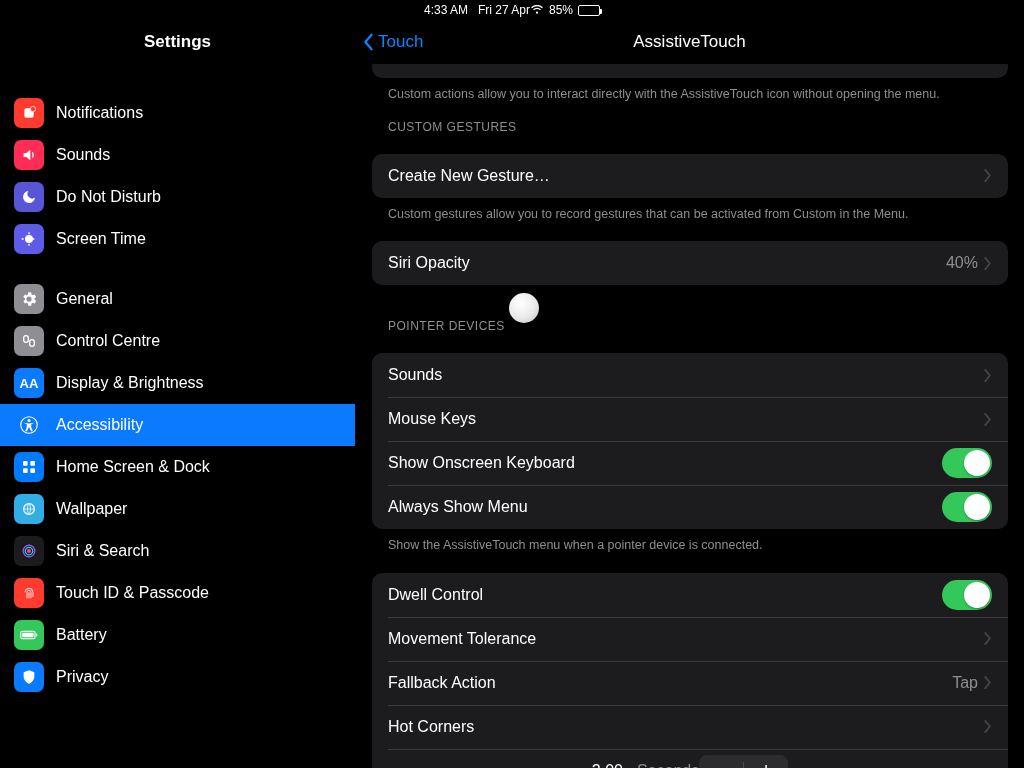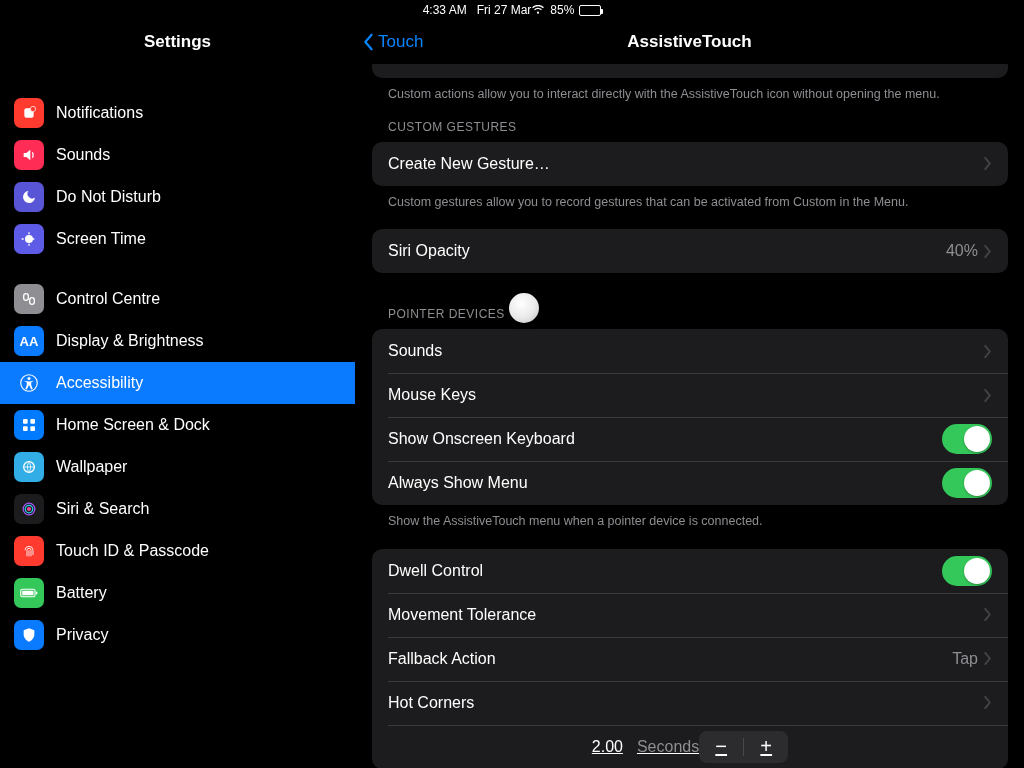--- a/index.html
+++ b/index.html
@@ -31,33 +31,33 @@
 .row-wrap { position: relative; }
 .row-wrap:last-child .divider { display: none; }
 .row.selected { background: #0a7aff; }
 .row .icon { width: 30px; height: 30px; border-radius: 7px; margin-right: 12px; display: flex; align-items: center; justify-content: center; font-size: 15px; color: #fff; flex-shrink: 0; }
 .row .label { font-size: 16px; color: #fff; }
 
 
 .dhdr { display: flex; align-items: center; height: 44px; position: relative; }
 .back { display: flex; align-items: center; color: #0a84ff; font-size: 17px; padding-left: 6px; cursor: pointer; }
 .chev-l { width: 12px; height: 18px; margin-right: 4px; }
-.dtitle { position: absolute; left: 0; right: 1px; text-align: center; font-size: 17px; font-weight: 700; pointer-events: none; }
+.dtitle { position: absolute; left: 0; right: 1px; text-align: center; font-size: 17px; font-weight: 400; pointer-events: none; }
 
 
 .content { padding: 0 16px 20px; }
 .card { background: #1c1c1e; border-radius: 10px; overflow: hidden; }
 .drow { display: flex; align-items: center; justify-content: space-between; min-height: 44px; padding: 0 16px; position: relative; }
 .drow + .drow::before { content: ""; position: absolute; left: 16px; right: 0; top: 0; height: 0.5px; background: #3a3a3c; }
 .drow .dlabel { font-size: 16px; color: #fff; }
 .drow .dval { font-size: 16px; color: #8e8e93; margin-right: 6px; }
 .drow .right { display: flex; align-items: center; }
 .chev-r { width: 8px; height: 13px; opacity: 0.35; }
 
-.section-header { color: #8e8e93; font-size: 12px; letter-spacing: 0.5px; padding: 16px 16px 8px; text-transform: uppercase; }
+.section-header { color: #8e8e93; font-size: 12px; letter-spacing: 0.5px; padding: 16px 16px 20px; text-transform: uppercase; }
 .section-footer { color: #8e8e93; font-size: 12.5px; padding: 8px 16px 0; line-height: 1.4; }
 
 
 .toggle { width: 50px; height: 30px; border-radius: 15px; background: #34c759; position: relative; }
 .toggle .knob { position: absolute; right: 2px; top: 2px; width: 26px; height: 26px; border-radius: 50%; background: #fff; box-shadow: 0 1px 2px rgba(0,0,0,.3); }
 
 
 .stepper { display: flex; align-items: center; background: #2c2c2e; border-radius: 8px; height: 32px; overflow: hidden; }
 .stepper button { width: 44px; height: 32px; background: none; border: none; color: #fff; font-size: 20px; cursor: pointer; }
 .stepper .sep { width: 1px; height: 18px; background: #48484a; }
@@ -83,21 +83,21 @@
 
 
 .chev-r svg, .chev-l svg { width: 100%; height: 100%; }
 </style>
 </head>
 <body>
 
 <div class="status-bar">
   <div class="status-left">
     <span>4:33 AM</span>
-    <span>Fri 27 Mar</span>
+    <span>Fri 27 Apr</span>
   </div>
   <div class="status-right">
     <span>
       <svg class="wifi-icon" viewBox="0 0 16 12">
           <path d="M8 10.5a1.3 1.3 0 100-2.6 1.3 1.3 0 000 2.6zM4.4 6.3a5.1 5.1 0 017.2 0l1.1-1.1a6.7 6.7 0 00-9.4 0l1.1 1.1zM2 3.9a8.5 8.5 0 0112 0l1.1-1.1a10 10 0 00-14.2 0L2 3.9z" fill="#fff"></path>
         </svg>
     </span>
     <span>85%</span>
     <span class="battery-icon"><span class="battery-fill"></span></span>
   </div>
@@ -152,20 +152,31 @@
                 </svg>
               </span>
               <span class="label">Screen Time</span>
             </div>
           </div>
         </div>
         <div class="group">
           <div class="row-wrap">
             <div class="row">
               <span class="icon bg-gray">
+                <svg width="18" height="18" viewBox="0 0 24 24" fill="#fff">
+                  <path d="M19.4 13a7.5 7.5 0 000-2l2.1-1.6-2-3.4-2.5 1a7.6 7.6 0 00-1.7-1L15 3h-4l-.4 2.9a7.6 7.6 0 00-1.7 1l-2.5-1-2 3.4L6.6 11a7.5 7.5 0 000 2l-2.1 1.6 2 3.4 2.5-1c.5.4 1.1.8 1.7 1L11 21h4l.3-2.9c.6-.2 1.2-.6 1.7-1l2.5 1 2-3.4L19.4 13zM12 15.5A3.5 3.5 0 1112 8.5a3.5 3.5 0 010 7z"></path>
+                </svg>
+              </span>
+              <span class="label">General</span>
+            </div>
+            <div class="divider"></div>
+          </div>
+          <div class="row-wrap">
+            <div class="row">
+              <span class="icon bg-gray">
                 <svg width="16" height="16" viewBox="0 0 24 24" fill="none" stroke="#fff" stroke-width="2">
                   <rect x="4" y="4" width="7" height="10" rx="3.5"></rect>
                   <rect x="13" y="10" width="7" height="10" rx="3.5"></rect>
                 </svg>
               </span>
               <span class="label">Control Centre</span>
             </div>
             <div class="divider"></div>
           </div>
           <div class="row-wrap">

